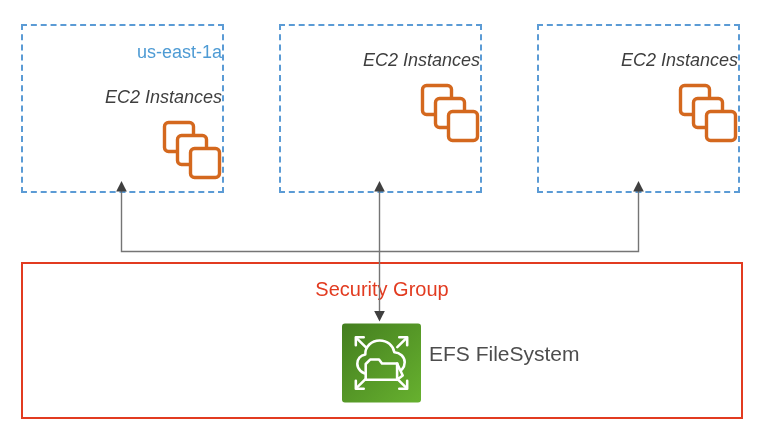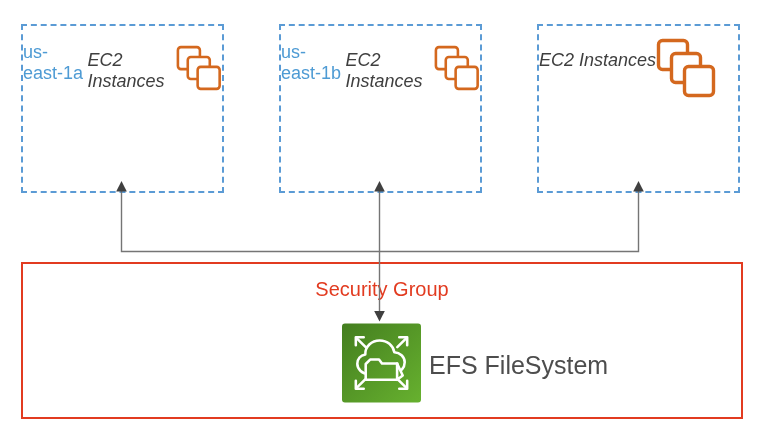--- a/index.html
+++ b/index.html
@@ -2,60 +2,59 @@
 <html style="--background: #FFFFFF; --az-blue: #5B9BD5; --az-title-blue: #4E9BD4; --text-gray: #3F3F3F; --ec2-orange: #D4681E; --security-red: #E23B20; --connector-line: #757575; --connector-arrow: #404040; --efs-green-dark: #447E1F; --efs-green-light: #67B12F; --efs-text: #4D4D4D;"><head>
 <meta charset="utf-8">
 <style>
   html,body{margin:0;padding:0;background:#fff;}
   body{font-family:"Liberation Sans", sans-serif;}
   .canvas{position:relative;width:774px;height:430px;background:var(--background,#fff);overflow:hidden;}
 
   
   .az{position:absolute;top:24px;width:199px;height:165px;
       border:2px dashed var(--az-blue,#5B9BD5);
-      display:flex;align-items:flex-start;}
+      display:flex;flex-direction:column;align-items:flex-end;}
   .az-title{margin-top:16px;font-size:18px;line-height:21px;color:var(--az-title-blue,#4E9BD4);}
   .az-sub{margin-top:24px;font-size:18px;line-height:21px;color:var(--text-gray,#3F3F3F);font-style:italic;}
   .ec2{margin-top:12px;}
   .sq{fill:#fff;stroke:var(--ec2-orange,#D4681E);stroke-width:3.4;}
 
   
   .connectors{position:absolute;left:0;top:0;}
   .cline{fill:none;stroke:var(--connector-line,#757575);stroke-width:1.4;}
   .ahead{fill:var(--connector-arrow,#404040);stroke:none;}
 
   
   .sg{position:absolute;left:21px;top:262px;width:718px;height:153px;
       border:2px solid var(--security-red,#E23B20);}
   .sg-label{margin-top:13px;text-align:center;font-size:20px;line-height:25px;
       color:var(--security-red,#E23B20);}
 
   
   .efs{position:absolute;left:342px;top:323px;}
   .w{fill:none;stroke:#fff;stroke-width:2.6;stroke-linecap:round;stroke-linejoin:round;}
-  .efs-label{position:absolute;left:429px;top:352px;font-size:25px;line-height:27px;
+  .efs-label{position:absolute;left:429px;top:340px;font-size:21px;line-height:27px;
       color:var(--efs-text,#4D4D4D);}
 </style>
 </head>
 <body>
 
 <div class="canvas">
 
   <div class="az" style="left:21px">
     <div class="az-title">us-east-1a</div>
     <div class="az-sub">EC2 Instances</div>
     <svg class="ec2" width="60" height="60" viewBox="0 0 60 60">
       <rect class="sq" x="2.5" y="2.5" width="29" height="29" rx="4"></rect>
       <rect class="sq" x="15.5" y="15.5" width="29" height="29" rx="4"></rect>
       <rect class="sq" x="28.5" y="28.5" width="29" height="29" rx="4"></rect>
     </svg>
   </div>
 
   <div class="az" style="left:279px">
-    <div class="az-title">us-east-1b</div>
     <div class="az-sub">EC2 Instances</div>
     <svg class="ec2" width="60" height="60" viewBox="0 0 60 60">
       <rect class="sq" x="2.5" y="2.5" width="29" height="29" rx="4"></rect>
       <rect class="sq" x="15.5" y="15.5" width="29" height="29" rx="4"></rect>
       <rect class="sq" x="28.5" y="28.5" width="29" height="29" rx="4"></rect>
     </svg>
   </div>
 
   <div class="az" style="left:537px">
     <div class="az-sub">EC2 Instances</div>

